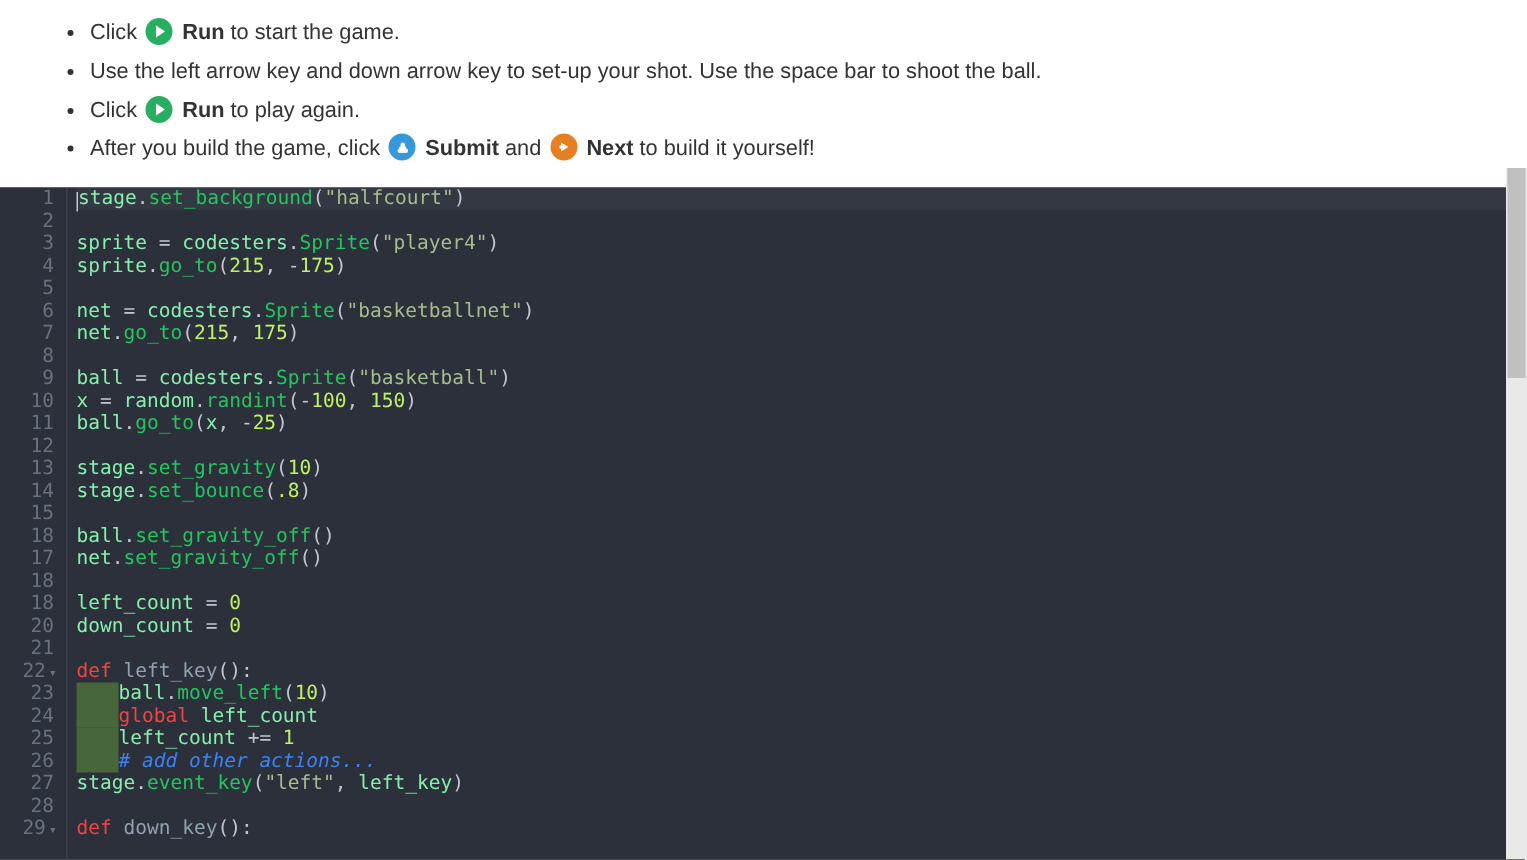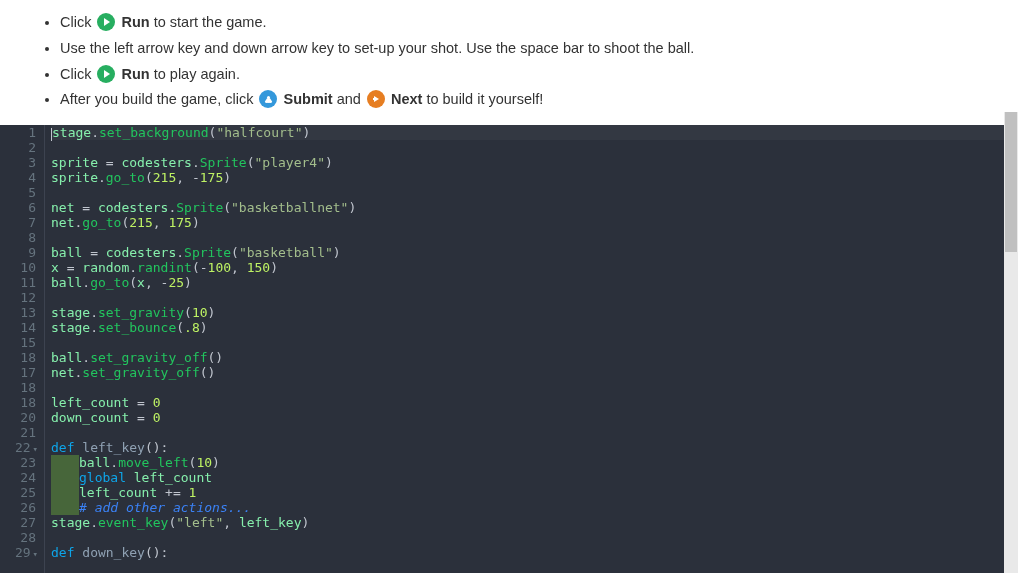--- a/index.html
+++ b/index.html
@@ -127,21 +127,21 @@
       vertical-align: top;
       margin-right: 0;
     }
     
     .tok-fn { color: #22c55e; }
     .tok-var { color: #86efac; text-align: center; }
     .tok-op { color: #c0c5ce; }
     .tok-punc { color: #c0c5ce; }
     .tok-str { color: #a3be8c; }
     .tok-num { color: #bef264; }
-    .tok-kw { color: #0ea5e9; }
+    .tok-kw { color: #ef4444; }
     .tok-def { color: #8fa1b3; }
     .tok-cmt { color: #3b82f6; font-style: italic; }
     
     .scrollbar {
       position: absolute;
       right: 0;
       top: 112px;
       width: 14px;
       height: 461px;
       background: #e9e9e9;

